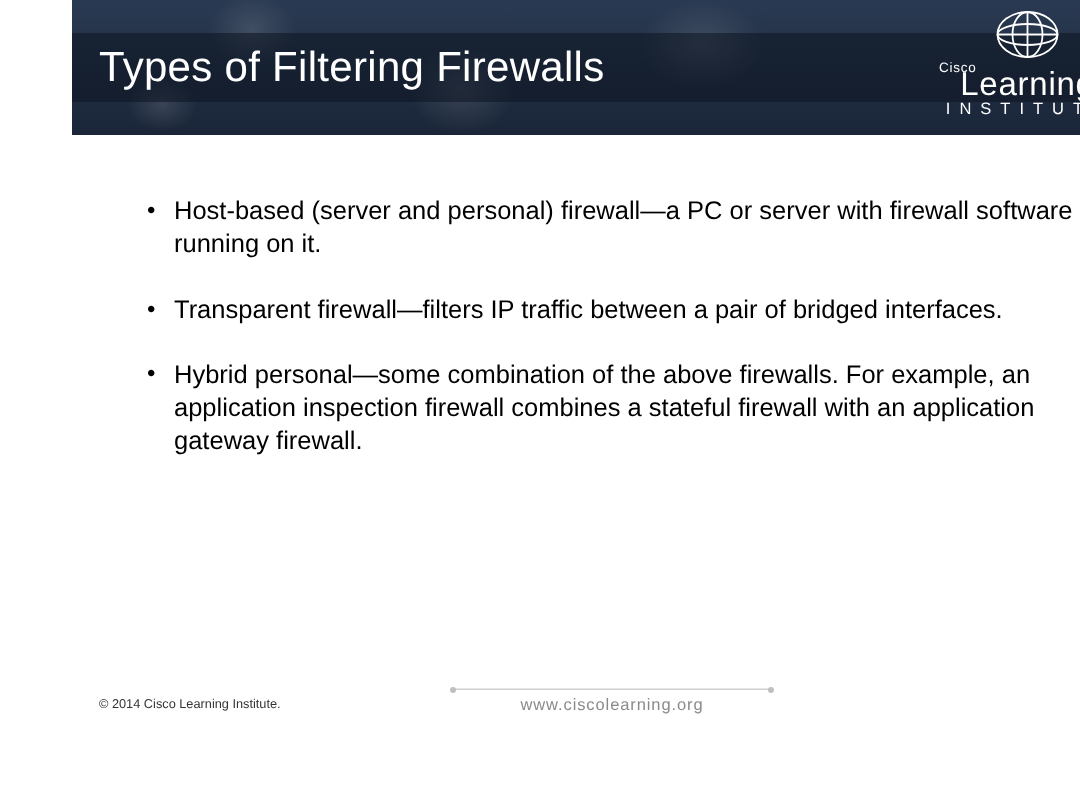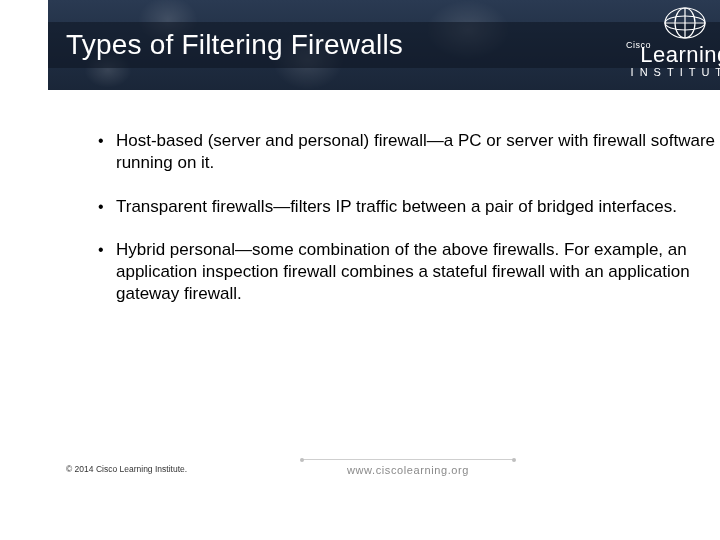--- a/index.html
+++ b/index.html
@@ -96,21 +96,21 @@
     </div>
   </div>
 
   <div class="body-area">
     <div class="bullet">
       <div class="dot">•</div>
       <div class="txt">Host-based (server and personal) firewall—a PC or server with firewall software running on it.</div>
     </div>
     <div class="bullet">
       <div class="dot">•</div>
-      <div class="txt">Transparent firewalls—filters IP traffic between a pair of bridged interfaces.</div>
+      <div class="txt">Transparent firewall—filters IP traffic between a pair of bridged interfaces.</div>
     </div>
     <div class="bullet">
       <div class="dot">•</div>
       <div class="txt">Hybrid personal—some combination of the above firewalls. For example, an application inspection firewall combines a stateful firewall with an application gateway firewall.</div>
     </div>
   </div>
 
   <div class="footer">
     <div class="footer-rule"></div>
     <div class="copyright">© 2014 Cisco Learning Institute.</div>

